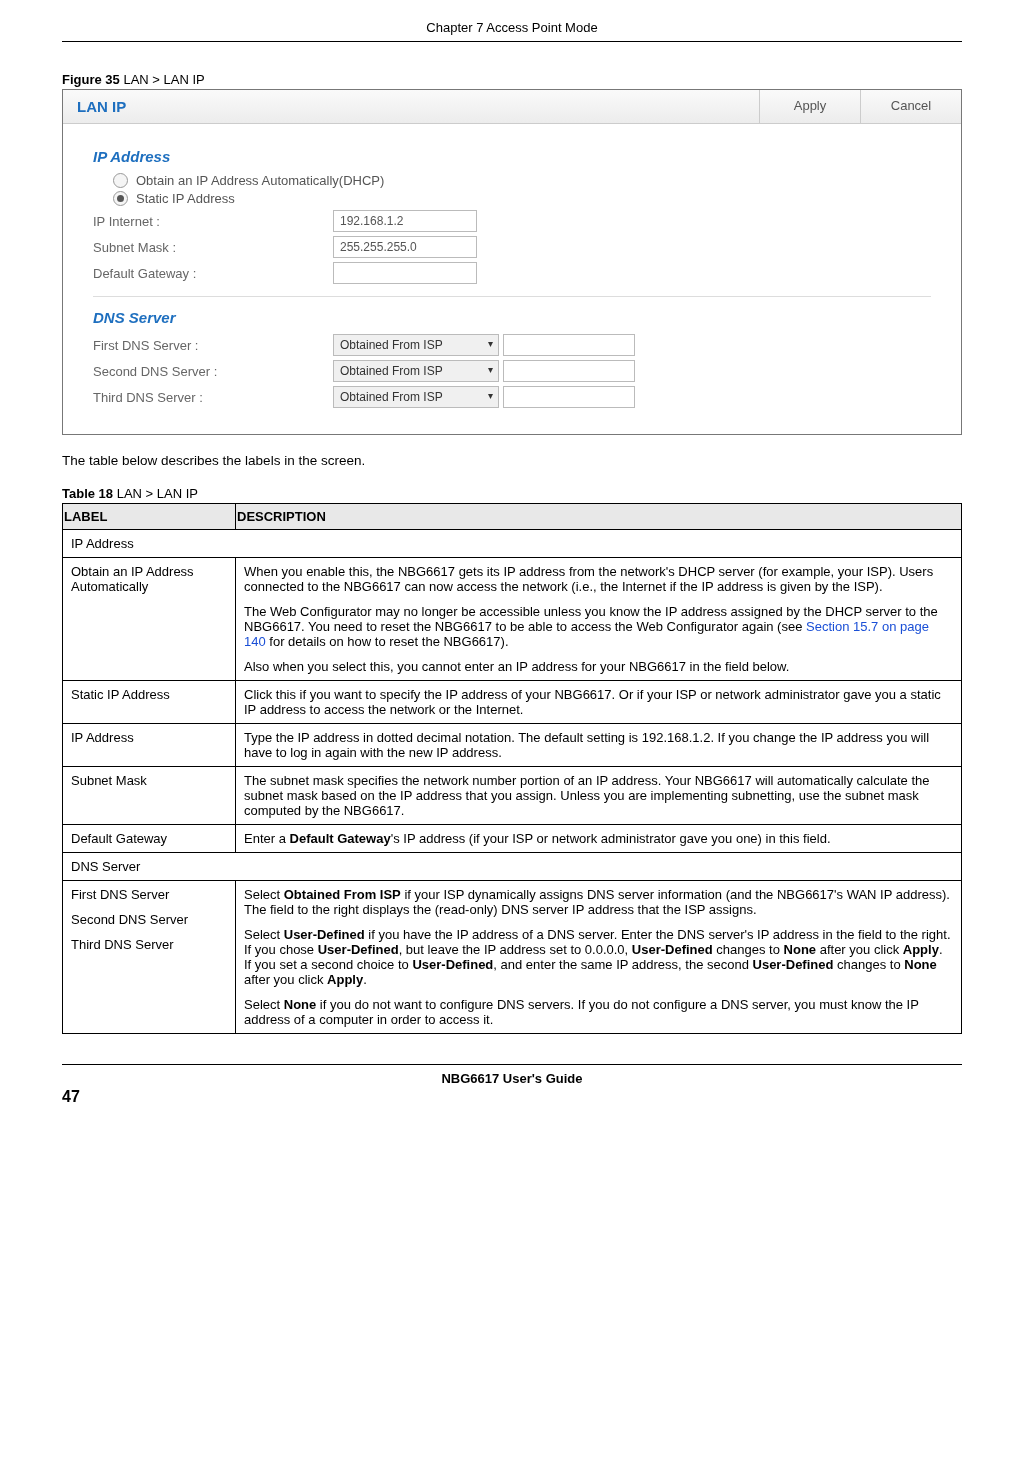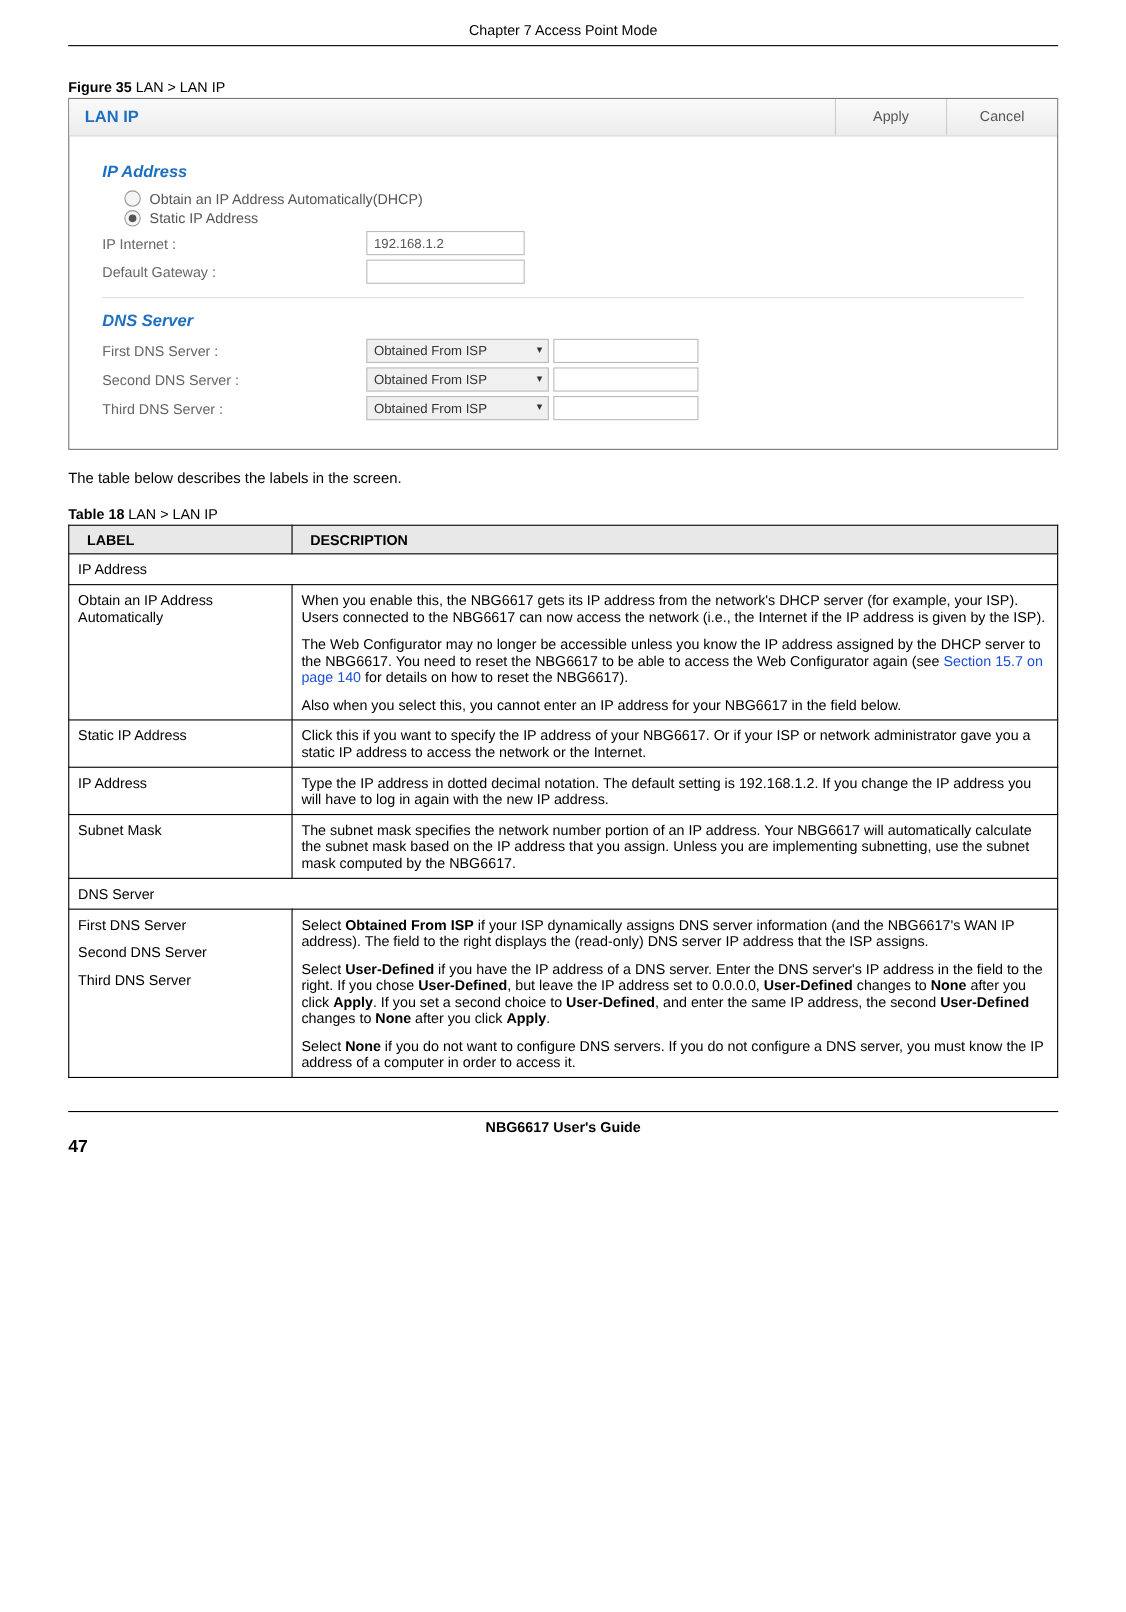--- a/index.html
+++ b/index.html
@@ -156,21 +156,21 @@
     margin-bottom: 2px;
   }
   table.desc-table {
     border-collapse: collapse;
     width: 100%;
     font-size: 13px;
   }
   table.desc-table th {
     background: #e8e8e8;
     text-align: left;
-    padding: 5px 16px;
+    padding: 5px 1px;
     border: 1px solid #000;
     font-weight: bold;
   }
   table.desc-table td {
     padding: 6px 8px;
     border: 1px solid #000;
     vertical-align: top;
   }
   .col-label { width: 170px; }
   .section-row td {
@@ -221,20 +221,24 @@
       </div>
       <div class="radio-row">
         <span class="radio selected"></span>
         <span>Static IP Address</span>
       </div>
       <div class="form-row">
         <div class="form-label">IP Internet :</div>
         <input class="form-input" value="192.168.1.2" style="">
       </div>
       <div class="form-row">
+        <div class="form-label">Subnet Mask :</div>
+        <input class="form-input" value="255.255.255.0" style="">
+      </div>
+      <div class="form-row">
         <div class="form-label">Default Gateway :</div>
         <input class="form-input" value="" style="">
       </div>
       <hr class="sh-divider">
       <div class="section-title">DNS Server</div>
       <div class="form-row">
         <div class="form-label">First DNS Server :</div>
         <span class="form-select">Obtained From ISP</span>
         <span class="form-select-extra"></span>
       </div>
@@ -278,20 +282,24 @@
       <td>Static IP Address</td>
       <td>Click this if you want to specify the IP address of your NBG6617. Or if your ISP or network administrator gave you a static IP address to access the network or the Internet.</td>
     </tr>
     <tr>
       <td>IP Address</td>
       <td>Type the IP address in dotted decimal notation. The default setting is 192.168.1.2. If you change the IP address you will have to log in again with the new IP address.</td>
     </tr>
     <tr>
       <td>Subnet Mask</td>
       <td>The subnet mask specifies the network number portion of an IP address. Your NBG6617 will automatically calculate the subnet mask based on the IP address that you assign. Unless you are implementing subnetting, use the subnet mask computed by the NBG6617.</td>
+    </tr>
+    <tr>
+      <td>Default Gateway</td>
+      <td><span>Enter a </span><b>Default Gateway</b><span>'s IP address (if your ISP or network administrator gave you one) in this field.</span></td>
     </tr>
     <tr class="section-row">
           <td colspan="2">DNS Server</td>
         </tr>
     <tr>
       <td>
         <p style="margin:0 0 10px 0">First DNS Server</p>
         <p style="margin:0 0 10px 0">Second DNS Server</p>
         <p style="margin:0">Third DNS Server</p>
       </td>

